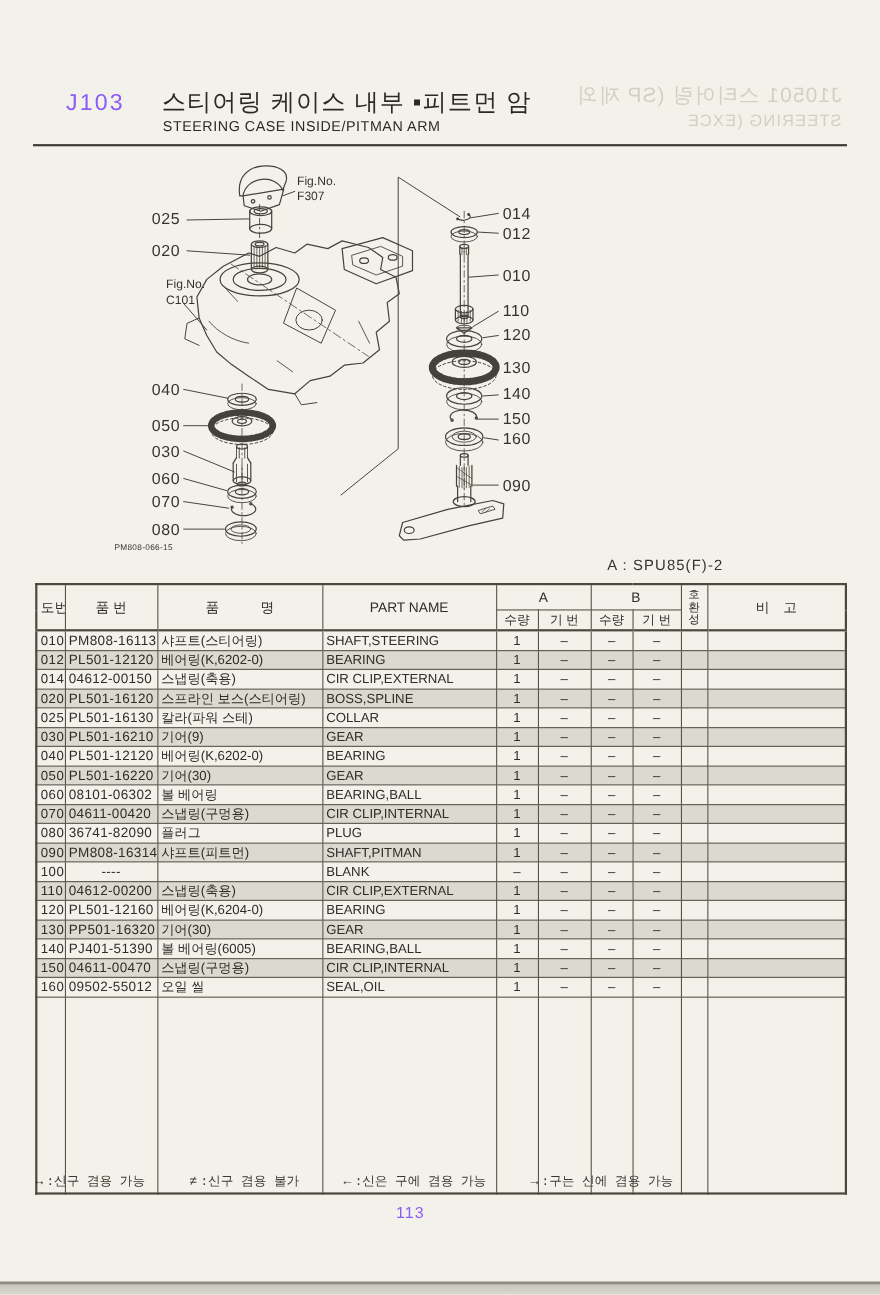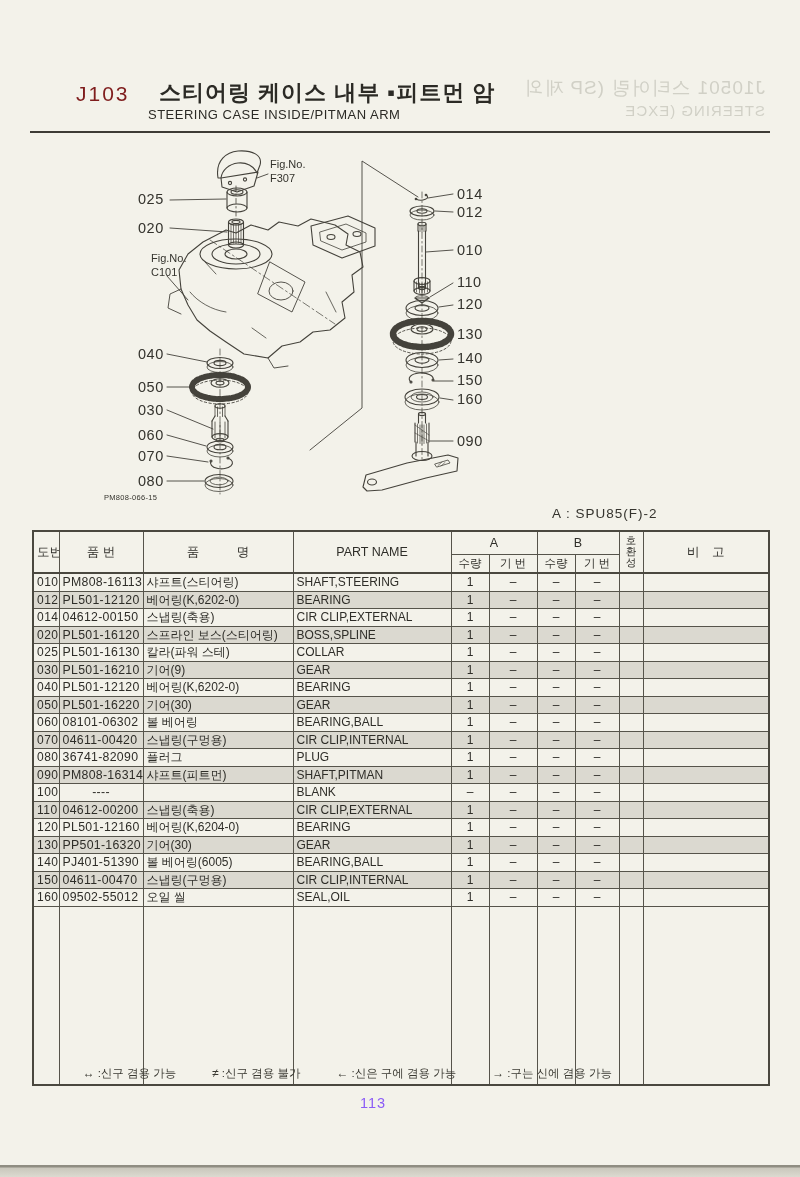--- a/index.html
+++ b/index.html
@@ -4,22 +4,22 @@
 <style>
   html,body{margin:0;padding:0;}
   body{
     width:800px;height:1177px;position:relative;overflow:hidden;
     background:#f3f2ea;
     font-family:"Liberation Sans","DejaVu Sans",sans-serif;
     color:#32312c;
   }
   .abs{position:absolute;}
   
-  .hdr-code{left:60px;top:82px;font-size:21px;letter-spacing:2px;color:#7f1d1d;margin-left:16px;}
-  .hdr-ko{left:159px;top:78px;font-size:22px;letter-spacing:1px;color:#2b2a25;font-weight:bold;}
+  .hdr-code{left:60px;top:82px;font-size:21px;letter-spacing:2px;color:#8b5cf6;}
+  .hdr-ko{left:147px;top:78px;font-size:22px;letter-spacing:1px;color:#2b2a25;}
   .hdr-en{left:148px;top:107px;font-size:13px;letter-spacing:0.5px;color:#2b2a25;}
   .hdr-rule{left:30px;top:131px;width:740px;height:2px;background:#3d3c36;}
   .ghost{
     left:455px;top:76px;width:310px;text-align:left;
     transform:scaleX(-1);color:#bfbfb4;opacity:.65;line-height:1.3;
   }
   .ghost .g1{font-size:19px;letter-spacing:1px;}
   .ghost .g2{font-size:15px;letter-spacing:1px;}
   
   .diagram{left:30px;top:142px;width:740px;height:372px;}
@@ -37,22 +37,22 @@
   .ptable thead tr.h2 th, .ptable thead tr.h1 th[rowspan]{border-bottom:2px solid #4a483f;}
   .ptable td{height:16.5px;line-height:16.5px;}
   .ptable td.c-fig{text-align:center;letter-spacing:0.5px;}
   .ptable td.c-pno{letter-spacing:0.3px;font-size:12.3px;}
   .ptable td.c-qty{text-align:center;}
   .ptable tr.shaded td{background:#dbd9d0;}
   .vertcell{display:inline-block;width:13px;word-break:break-all;line-height:11px;
             font-size:10.5px;white-space:normal;text-align:center;}
   .ptable tbody.fill td{height:177px;border-top:1px solid #56544b;}
   
-  .legend{left:32px;top:1066px;width:580px;display:flex;justify-content:flex-end;gap:36px;
-          font-size:11.5px;color:#3a3932;}
+  .legend{left:32px;top:1066px;width:580px;display:flex;justify-content:space-between;gap:36px;
+          font-size:11.5px;color:#3a3932;font-family:Liberation Mono, monospace;}
   .legend .sym{margin-right:3px;font-size:12px;}
   .pageno{left:330px;top:1095px;width:86px;text-align:center;font-size:14.5px;
           letter-spacing:1px;color:#8b5cf6;}
   .bottom-edge{left:0;top:1165px;width:800px;height:12px;
           background:linear-gradient(to bottom,#8f8d82 0,#8f8d82 2px,#c9c7bc 3px,#dcdad0 12px);}
 </style>
 </head>
 <body>
 
 <div class="abs hdr-code">J103</div>

